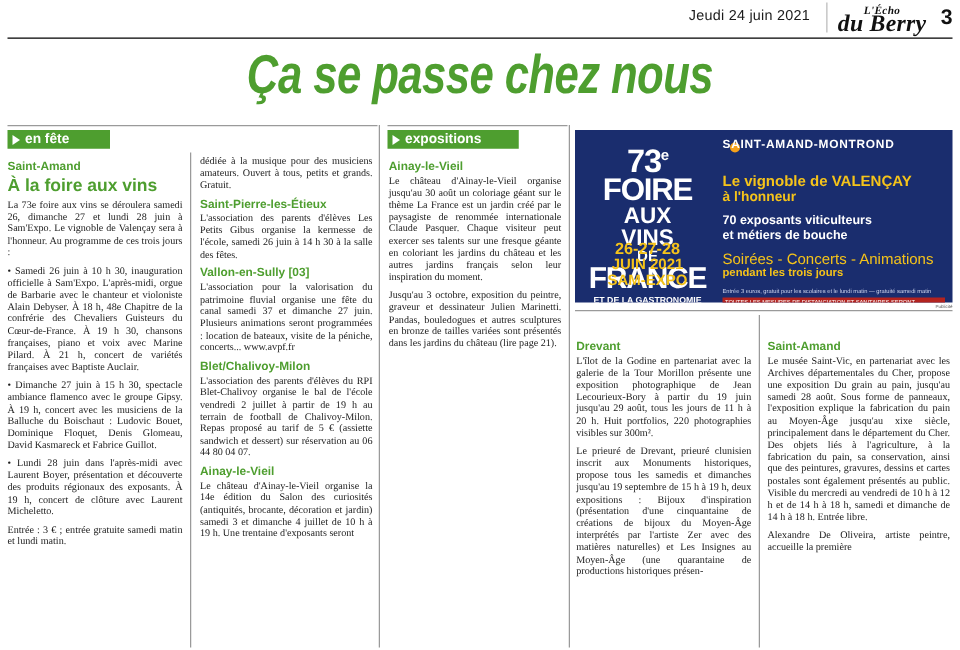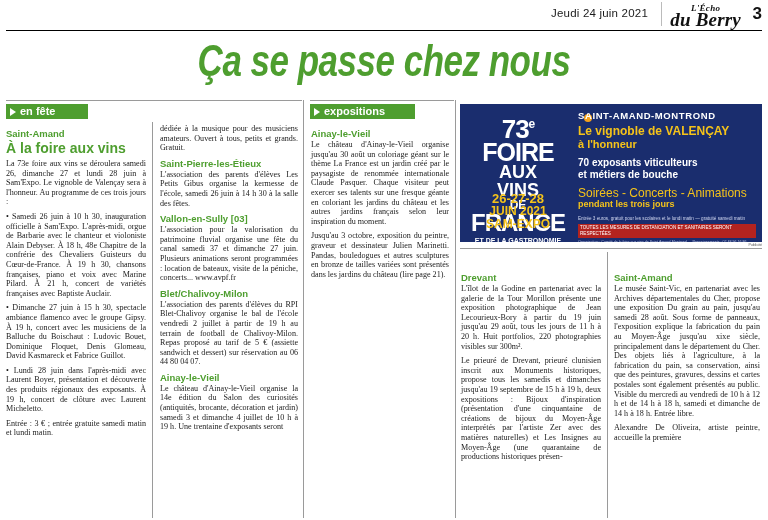--- a/index.html
+++ b/index.html
@@ -107,21 +107,21 @@
     font-family:"Liberation Sans",sans-serif;font-weight:bold;color:#f5c31a;
   }
   .ad .d1{font-size:13px;line-height:13px;}
   .ad .d2{font-size:12px;line-height:13px;}
   .ad .d3{font-size:12px;line-height:13px;}
   .ad .right{
     position:absolute;left:118px;top:6px;width:178px;
     font-family:"Liberation Sans",sans-serif;
   }
   .ad .r-town{font-size:9.5px;font-weight:bold;letter-spacing:.6px;}
-  .ad .r-vign{font-size:12px;font-weight:bold;color:#f5c31a;line-height:14px;margin-top:3px;}
+  .ad .r-vign{font-size:12px;font-weight:bold;color:#f5c31a;line-height:14px;margin-top:17px;}
   .ad .r-hon{font-size:11px;font-weight:bold;color:#f5c31a;line-height:13px;}
   .ad .r-exh{font-size:10px;font-weight:bold;line-height:12px;margin-top:6px;}
   .ad .r-exh2{font-size:10px;font-weight:bold;line-height:12px;}
   .ad .r-soir{font-size:12px;font-weight:normal;color:#f5c31a;margin-top:7px;line-height:11px;}
   .ad .r-pend{font-size:9px;font-weight:bold;color:#f5c31a;line-height:11px;}
   .ad .r-small{font-size:4.6px;line-height:6px;margin-top:6px;color:#cfd6ef;}
   .ad .r-red{font-size:4.6px;line-height:6px;background:#b3231f;color:#fff;padding:1px 2px;margin-top:2px;}
   .ad .r-tiny{font-size:3.6px;line-height:5px;margin-top:2px;color:#b9c2e0;}
   .ad .sun{
     position:absolute;left:120px;top:6px;width:16px;height:16px;

